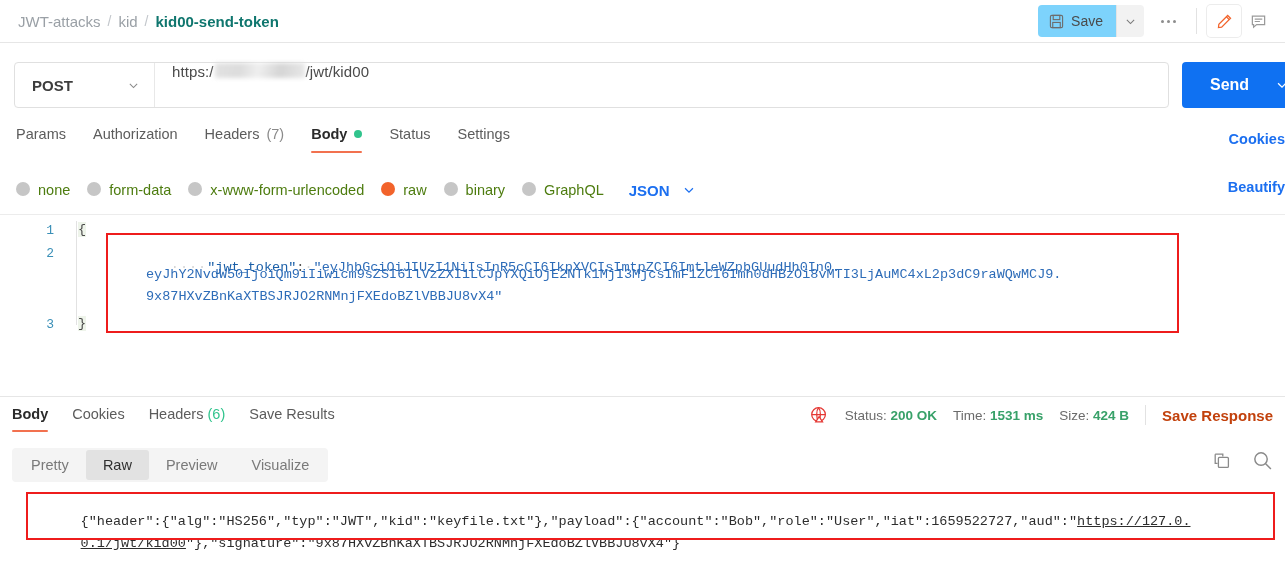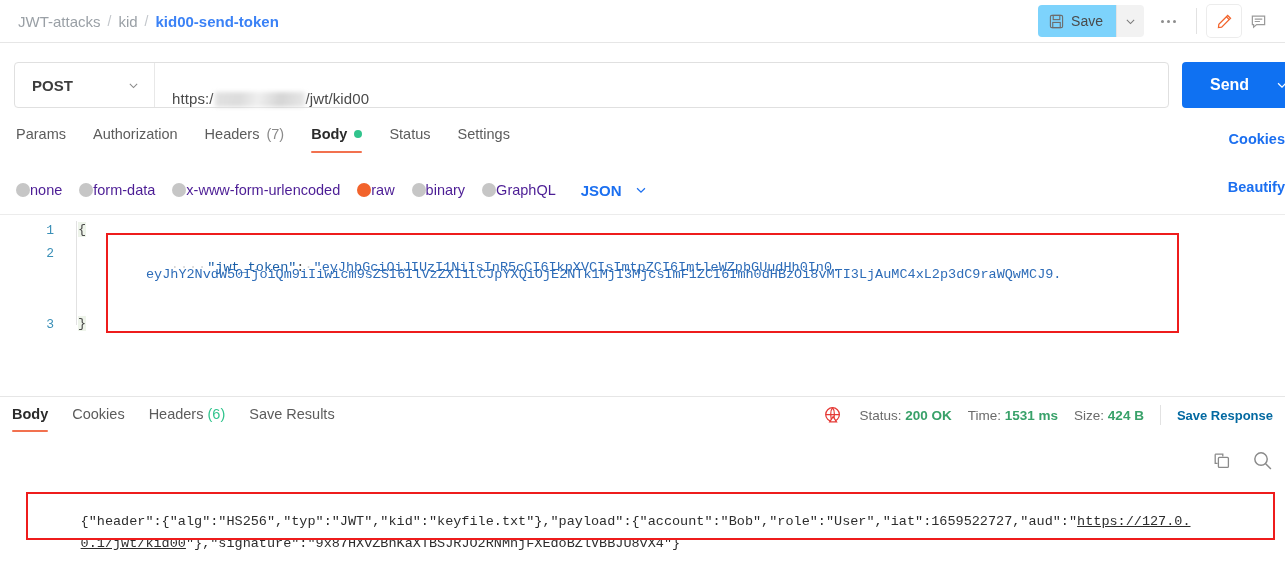--- a/index.html
+++ b/index.html
@@ -15,21 +15,21 @@
 
   
   .header {
     position: absolute; left: 0; top: 0; width: 1285px; height: 43px;
     border-bottom: 1px solid #e6e6e6;
     display: flex; align-items: center;
   }
   .breadcrumb { display: flex; align-items: center; padding-left: 18px; gap: 7px; }
   .crumb { font-size: 15px; color: #9aa0a6; font-weight: 400; }
   .crumb.sep { color: #c2c6cb; font-size: 14px; }
-  .crumb.current { color: #3b82f6; font-weight: 700; font-size: 15px; }
+  .crumb.current { color: #0f766e; font-weight: 700; font-size: 15px; }
 
   .header-right {
     margin-left: auto; display: flex; align-items: center;
     padding-right: 10px; height: 100%;
   }
   .save-group { display: flex; align-items: center; }
   .save-btn {
     display: flex; align-items: center; gap: 7px;
     background: #7dd3fc; border: none;
     height: 32px; padding: 0 13px 0 11px;
@@ -63,21 +63,21 @@
     width: 1155px; height: 46px;
     border: 1px solid #e0e0e0; border-radius: 4px;
     display: flex; align-items: stretch; background: #fff;
   }
   .method {
     width: 140px; display: flex; align-items: center; justify-content: space-between;
     padding: 0 14px 0 17px; border-right: 1px solid #e8e8e8;
     font-size: 15px; font-weight: 700; color: #3d3d3d; cursor: pointer;
   }
   .url-input {
-    flex: 1; display: flex; align-items: flex-end; padding-left: 17px;
+    flex: 1; display: flex; align-items: flex-start; padding-left: 17px;
     font-size: 15px; color: #4a4a4a; letter-spacing: .1px;
   }
   .url-redacted {
     display: inline-block; width: 90px; height: 15px;
     margin: 0 1px;
     background: linear-gradient(100deg,#e2e2e2 0%,#dcdcdc 28%,#efefef 48%,#d5d5d5 72%,#e8e8e8 100%);
     filter: blur(2.1px);
     vertical-align: -2px;
   }
   .send-btn {
@@ -107,21 +107,21 @@
   .cookies-link {
     position: absolute; right: 0px; top: 131px;
     font-size: 14.5px; color: #1b6ff0; font-weight: 600; cursor: pointer;
   }
 
   
   .body-row {
     position: absolute; left: 16px; top: 174px; height: 32px;
     display: flex; align-items: center; gap: 17px;
   }
-  .radio-opt { display: flex; align-items: center; cursor: pointer; font-size: 14.5px; color: #4c1d95; }
+  .radio-opt { display: flex; gap: 8px; cursor: pointer; font-size: 14.5px; color: #4d7c0f; }
   .radio { width: 14px; height: 14px; border-radius: 50%; background: #c6c6c6; display:block; }
   .radio.on { background: #f2632b; }
   .json-sel {
     display: flex; align-items: center; gap: 12px; margin-left: 8px;
     font-size: 15px; font-weight: 700; color: #1b6ff0; cursor: pointer;
   }
   .beautify {
     position: absolute; right: 0px; top: 179px;
     font-size: 14.5px; color: #1b6ff0; font-weight: 600; cursor: pointer;
   }
@@ -171,21 +171,21 @@
     background:#f2714f; border-radius:2px;
   }
   .cnt-green { color: #31c48d; }
   .meta {
     position: absolute; right: 12px; top: 405px;
     display: flex; align-items: center; gap: 16px; font-size: 13.5px; color: #6b6b6b;
   }
   .meta b { font-weight: 400; }
   .meta .val { color: #38a169; font-weight: 600; }
   .meta .vdiv2 { width:1px; height:20px; background:#e2e2e2; }
-  .save-resp { color:#0369a1; font-weight:700; font-size:13px; cursor:pointer; }
+  .save-resp { color:#c2410c; font-weight:700; font-size:15px; cursor:pointer; }
 
   
   .resp-toolbar {
     position: absolute; left: 12px; top: 448px;
     background: #f4f4f4; border-radius: 4px; height: 34px;
     display: flex; align-items: center; padding: 0 2px;
   }
   .seg {
     height: 30px; padding: 0 17px; display:flex; align-items:center;
     font-size: 14.5px; color: #7a7a7a; border-radius: 3px; cursor: pointer;
@@ -363,20 +363,21 @@
     <div class="fold-bar"></div>
 
     <div class="code-area">
       <span class="cline brace" style="left:4px; top:7px;">{</span>
 
       <span class="cline" style="left:32px; top:30px;">
         <span class="leadingdots">····</span><span class="key">"jwt_token"</span><span class="punct">:</span><span class="leadingdots">·</span><span class="str">"eyJhbGciOiJIUzI1NiIsInR5cCI6IkpXVCIsImtpZCI6ImtleWZpbGUudHh0In0.</span>
       </span>
 
       <span class="cline str" style="left:72px; top:52px;">eyJhY2NvdW50IjoiQm9iIiwicm9sZSI6IlVzZXIiLCJpYXQiOjE2NTk1MjI3MjcsImF1ZCI6Imh0dHBzOi8vMTI3LjAuMC4xL2p3dC9raWQwMCJ9.</span>
+      <span class="cline str" style="left:72px; top:74px;">9x87HXvZBnKaXTBSJRJO2RNMnjFXEdoBZlVBBJU8vX4"</span>
 
       <span class="cline brace" style="left:4px; top:101px;">}</span>
     </div>
 
     <div class="redbox" style="left:106px; top:18px; width:1073px; height:100px;"></div>
   </div>
 
   <div class="resp-head">
     <div class="rsp-tab active">
       <span>Body</span>
@@ -410,20 +411,26 @@
       <span class="val">1531 ms</span>
     </span>
     <span>
       <b>Size:</b>
       <span class="val">424 B</span>
     </span>
     <span class="vdiv2"></span>
     <span class="save-resp">Save Response</span>
   </div>
 
+  <div class="resp-toolbar">
+    <div class="seg">Pretty</div>
+    <div class="seg active">Raw</div>
+    <div class="seg">Preview</div>
+    <div class="seg">Visualize</div>
+  </div>
 
   <div class="resp-tools">
     <span>
       <svg width="20" height="20" viewBox="0 0 20 20" fill="none" stroke="#8a8a8a" stroke-width="1.3">
         <path d="M3.2 3.2 h7.6 v2.4 M3.2 3.2 v9.2 h2.4"></path>
         <rect x="6.4" y="6.4" width="10" height="10" rx="1"></rect>
       </svg>
     </span>
     <span>
       <svg width="21" height="21" viewBox="0 0 20 20" fill="none" stroke="#8a8a8a" stroke-width="1.4">

